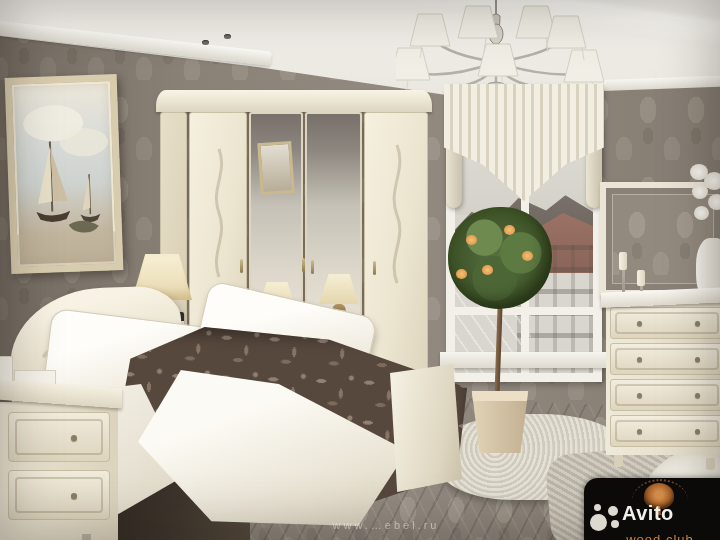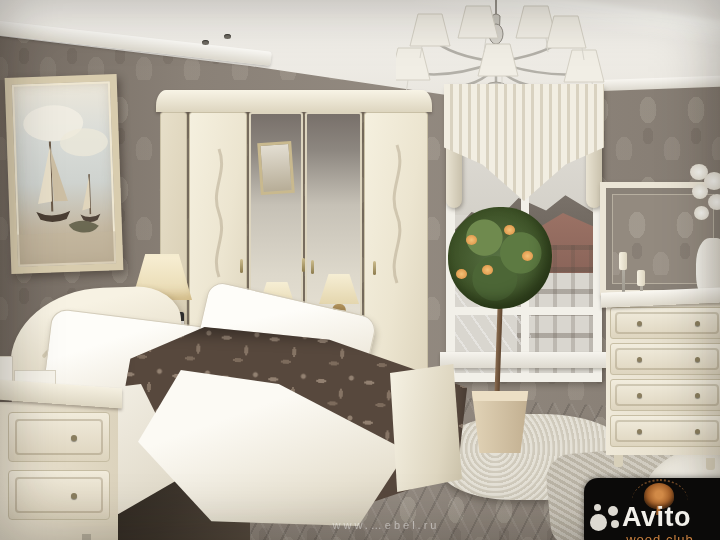--- a/index.html
+++ b/index.html
@@ -164,21 +164,21 @@
     display:flex;align-items:center;justify-content:center;color:#fff;font-weight:bold;font-size:22px;letter-spacing:.4px;
     text-shadow:0 1px 2px rgba(0,0,0,.6);white-space:nowrap;}
   .watermark{left:296px;top:519px;width:180px;text-align:center;color:rgba(255,255,255,.45);font-size:11px;letter-spacing:3px;}
   .badge{left:584px;top:478px;width:152px;height:74px;background:#0b0a09;border-radius:14px;box-shadow:0 0 6px rgba(0,0,0,.5);}
   .badge .arc{left:48px;top:1px;width:56px;height:44px;border-radius:50%;border-top:2px dotted rgba(201,128,63,.55);}
   .tree-crown{left:60px;top:5px;width:30px;height:26px;border-radius:50% 50% 45% 45%;
     background:radial-gradient(circle at 50% 45%,#d18a47 0 18%,#a35f28 55%,#6e3c17 90%);
     box-shadow:inset 0 -3px 4px rgba(0,0,0,.5);}
   .tree-trunk{left:72px;top:28px;width:5px;height:9px;background:linear-gradient(180deg,#c07a3d,#8a4f1f);clip-path:polygon(20% 0,80% 0,100% 100%,0 100%);}
   .dot{border-radius:50%;background:#dcd9d1;}
-  .avito-text{left:38px;top:24px;width:92px;color:#f2f0ea;font-weight:bold;font-size:27px;letter-spacing:.5px;}
+  .avito-text{left:38px;top:24px;width:92px;color:#f2f0ea;font-weight:bold;font-size:20px;letter-spacing:.5px;}
   .woodclub{left:30px;top:54px;width:92px;text-align:center;color:#c9803f;font-size:13px;letter-spacing:1px;}
   .vignette{inset:0;box-shadow:inset 0 0 60px rgba(20,15,10,.35);pointer-events:none;}
 </style>
 </head>
 <body>
 
 <div id="stage">
 
   <div class="wall damask"></div>
   <div class="wall-shade"></div>

